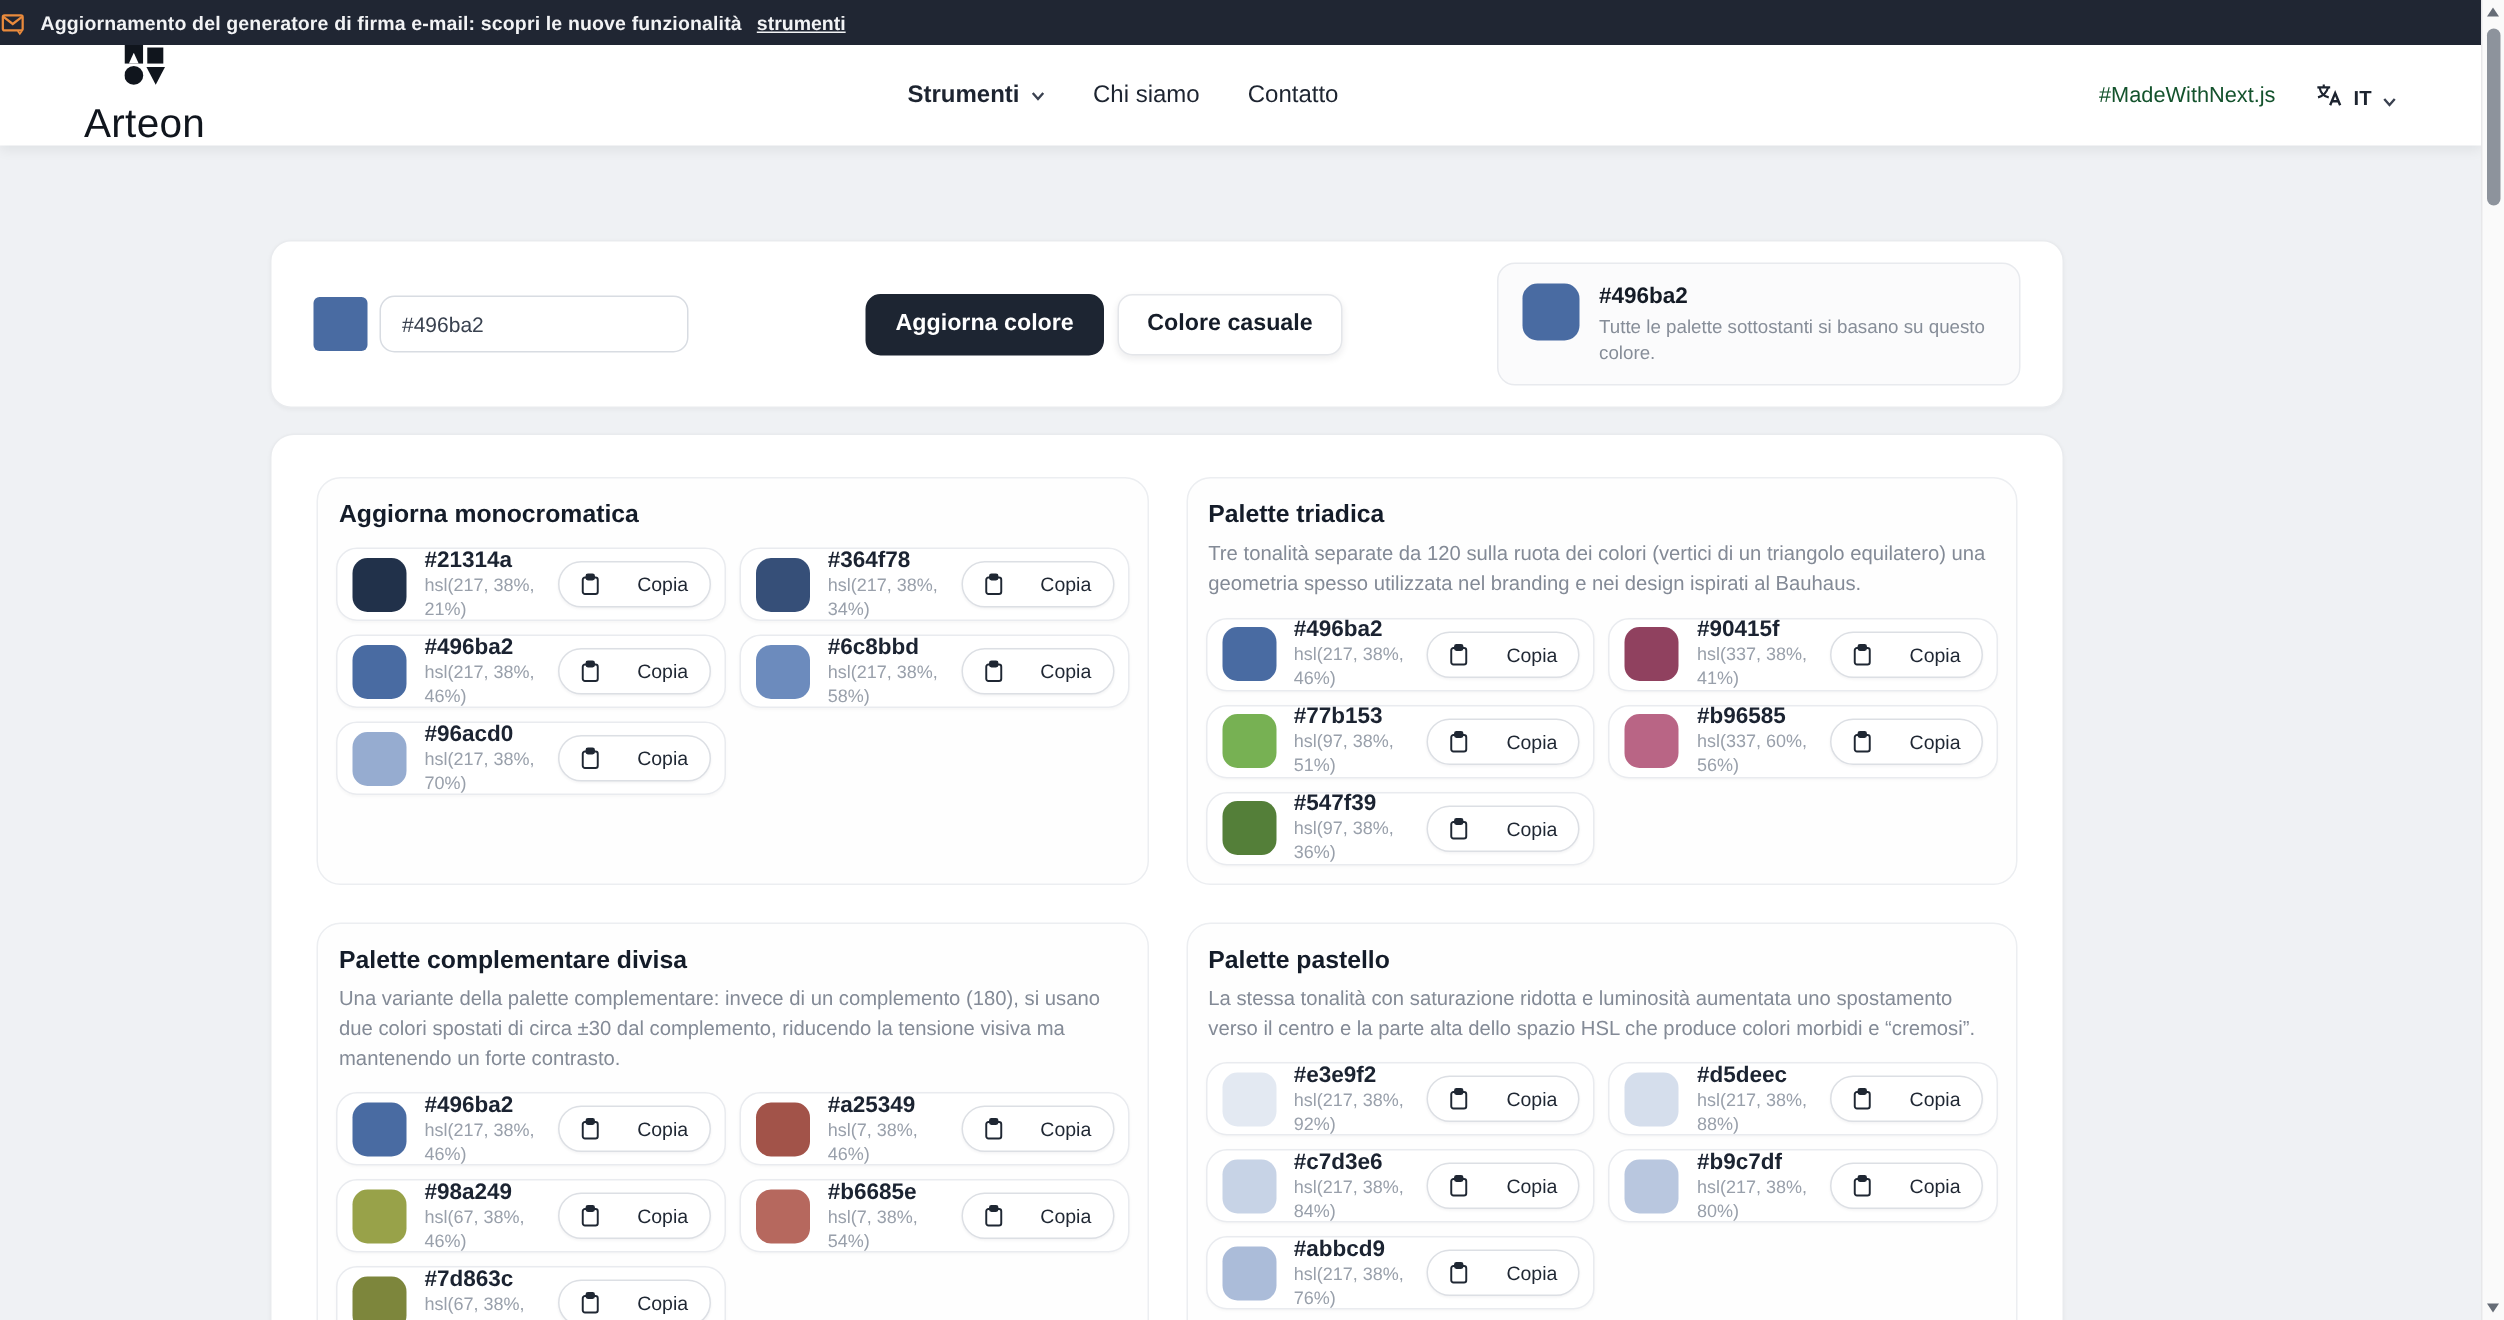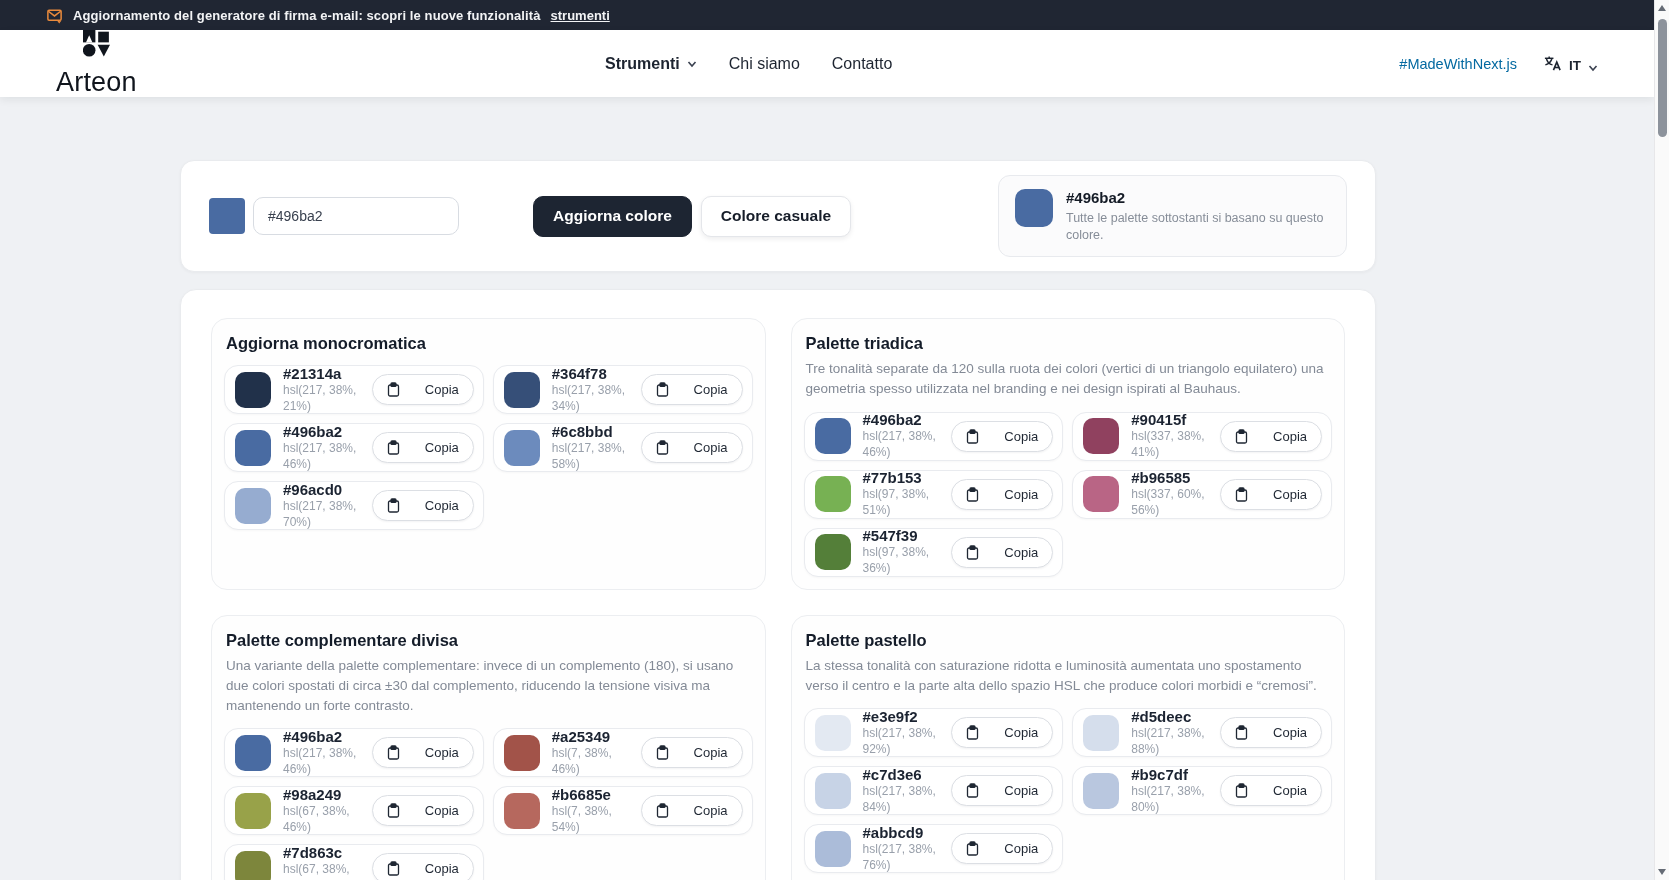--- a/index.html
+++ b/index.html
@@ -1,48 +1,48 @@
 <!DOCTYPE html>
 <html><head>
 <meta charset="utf-8">
 <style>
   * { margin:0; padding:0; box-sizing:border-box; }
   html,body { width:1669px; height:880px; overflow:hidden; background:#eff1f4;
     font-family:"Liberation Sans", sans-serif; color:#1a2230; }
 
   
   .banner { width:calc(100% - 15px); height:30px; background:#202633; display:flex;
-    align-items:center; padding-left:46px; gap:10px; }
+    align-items:center; gap:10px; }
   .banner-text { color:#f2f3f5; font-size:13px; font-weight:700; letter-spacing:.1px; }
   .banner a { color:#f2f3f5; font-weight:700; font-size:13px; text-decoration:underline; cursor:pointer; }
 
   
   header { width:calc(100% - 15px); height:67px; background:#fff; display:flex;
     align-items:center; padding:0 56px; box-shadow:0 3px 8px rgba(20,24,33,.07); position:relative; z-index:5; }
   .brand { display:flex; align-items:center; gap:10px; cursor:pointer;flex-direction:column; }
   .brand-name { font-size:27px; font-weight:500; color:#10151d; letter-spacing:.2px; }
   nav { position:absolute; left:605px; display:flex; align-items:center; gap:32px; }
   .nav-link { font-size:16px; color:#1d2430; cursor:pointer; display:flex; align-items:center; gap:7px; text-decoration:none; }
   .nav-link.primary { font-weight:700; }
   .chev { width:10px; height:10px; }
   .header-right { margin-left:auto; display:flex; align-items:center; gap:26px; }
-  .made-with { color:#0369a1; font-size:14.5px; }
+  .made-with { color:#14532d; font-size:14.5px; }
   .lang-btn { display:flex; align-items:flex-end; gap:7px; background:none; border:none;
     font-family:inherit; font-size:13.5px; font-weight:700; color:#1d2430; cursor:pointer; }
 
   
   main { margin:63px 0 0 180px; width:1196px; }
 
   
   .picker-card { background:#fff; border:1px solid #e9ebee; border-radius:14px; height:112px;
     display:flex; align-items:center; padding:0 28px; box-shadow:0 1px 3px rgba(20,24,33,.04); }
   .base-swatch { width:36px; height:36px; border-radius:4px; flex:0 0 auto; }
   .hex-input { margin-left:8px; width:206px; height:38px; border:1px solid #d8dce2; border-radius:10px;
     padding:0 14px; font-family:inherit; font-size:14px; color:#39414f; background:#fff; outline:none; }
-  .picker-actions { margin-left:74px; display:flex; gap:9px; }
+  .picker-actions { margin-left:118px; display:flex; gap:9px; }
   .btn { height:41px; border-radius:10px; padding:0 19px; font-family:inherit; font-size:15.5px;
     font-weight:700; cursor:pointer; }
   .btn-dark { background:#1d2532; color:#fff; border:1px solid #1d2532; }
   .btn-light { background:#fff; color:#161d29; border:1px solid #e4e6ea; box-shadow:0 2px 5px rgba(20,24,33,.08); }
   .picker-info { margin-left:auto; width:349px; background:#fbfbfc; border:1px solid #e8eaee;
     border-radius:12px; padding:13px 16px; display:flex; align-items:flex-start; gap:13px; }
   .info-swatch { width:38px; height:38px; border-radius:10px; flex:0 0 auto; }
   .info-hex { font-size:15px; font-weight:700; color:#141b26; }
   .info-note { margin-top:4px; font-size:12.5px; color:#868d98; line-height:1.35; }
 

